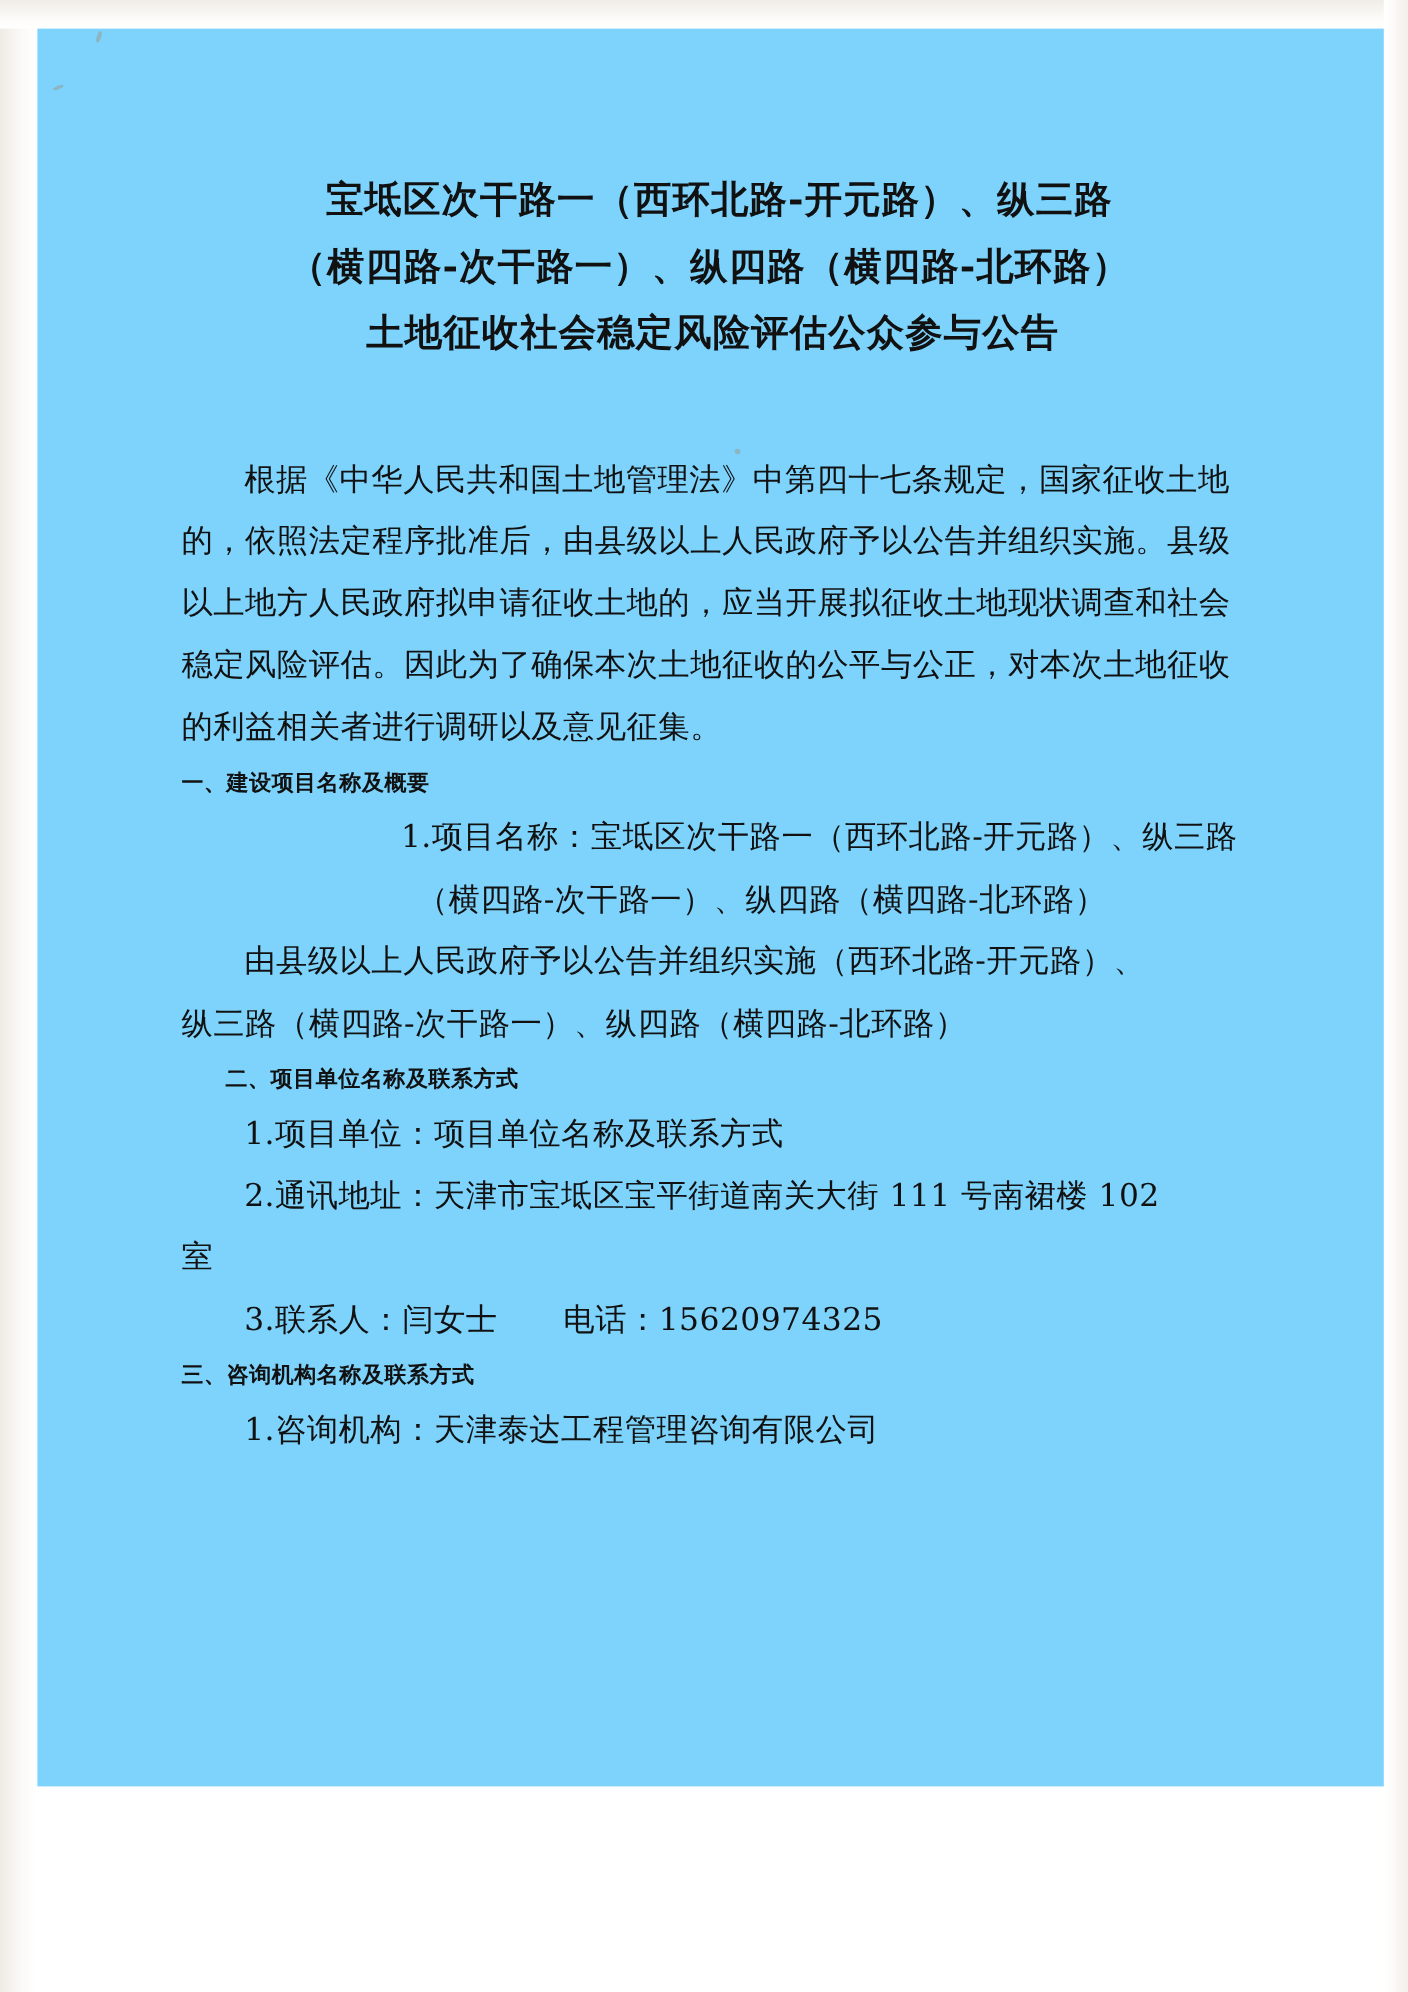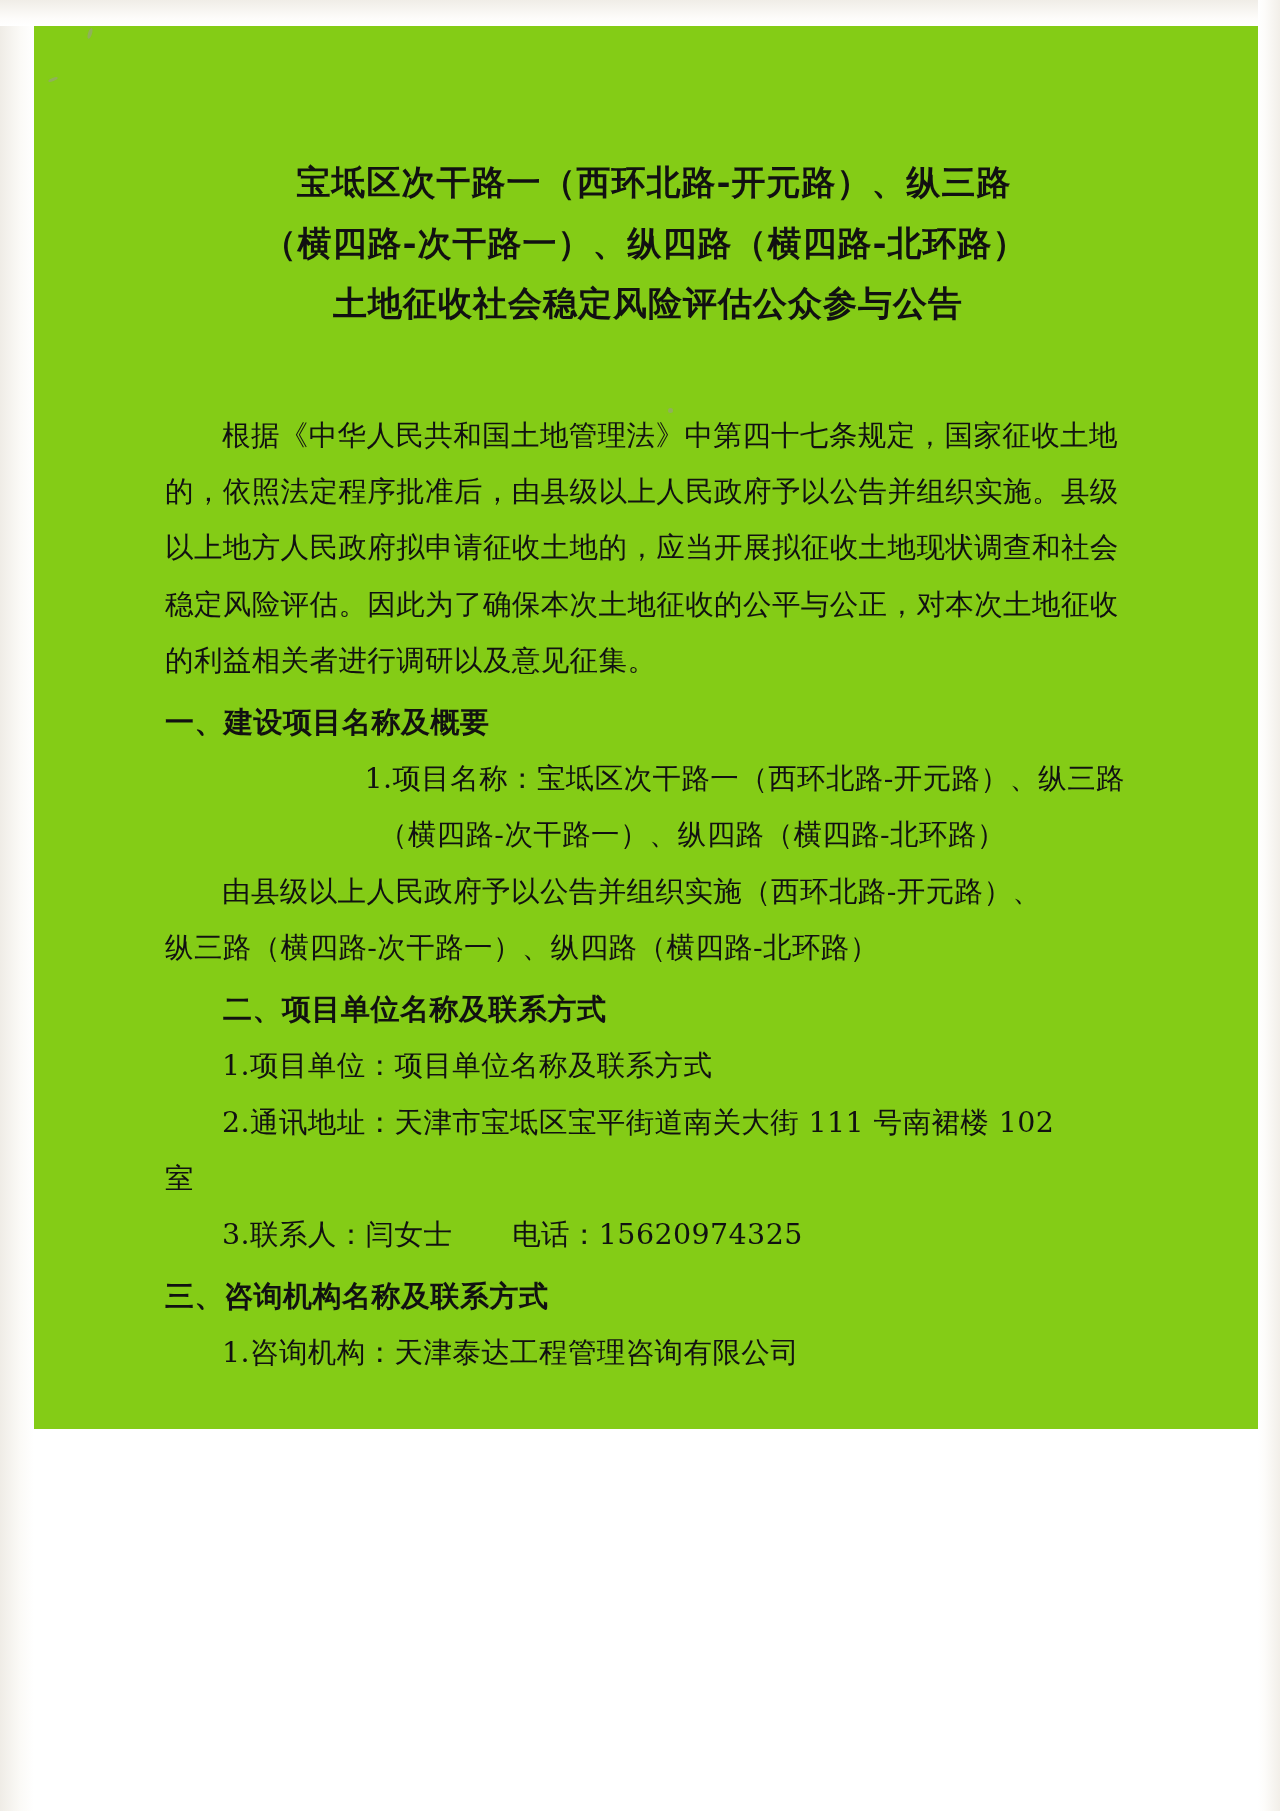--- a/index.html
+++ b/index.html
@@ -10,22 +10,22 @@
     width: 1280px;
     height: 1811px;
     background: #ffffff;
     font-family: "DejaVu Serif", "Liberation Serif", serif;
     color: #111111;
     overflow: hidden;
   }
   .page {
     position: relative;
     width: 1280px;
-    height: 1429px;
-    background: #84cc16;
+    height: 1624px;
+    background: #7dd3fc;
     box-sizing: border-box;
   }
   
   .paper-edge-left {
     position: absolute;
     left: 0; top: 0;
     width: 34px; height: 1811px;
     background: linear-gradient(to right, #efece6 0%, #fbfaf7 60%, #ffffff 100%);
   }
   .paper-edge-top {
@@ -73,23 +73,24 @@
     letter-spacing: .4px;
   }
   p {
     margin: 0;
   }
   .indent2 { text-indent: 2em; }
   .indent3 { text-indent: 3em; text-align: right; }
   .hang-right { padding-left: 7.5em; }
   .section-head {
     margin-top: 4px;
-    font-size: 29px;
+    font-size: 20px;
     font-weight: bold;
     letter-spacing: .5px;
+    font-family: Liberation Mono, monospace;
   }
   .section-head.sub-indent { text-indent: 2em; }
   .gap-sm { display: inline-block; width: 2.1em; }
 </style>
 </head>
 <body>
 
 <div class="page">
 
   <div class="paper-edge-left"></div>

